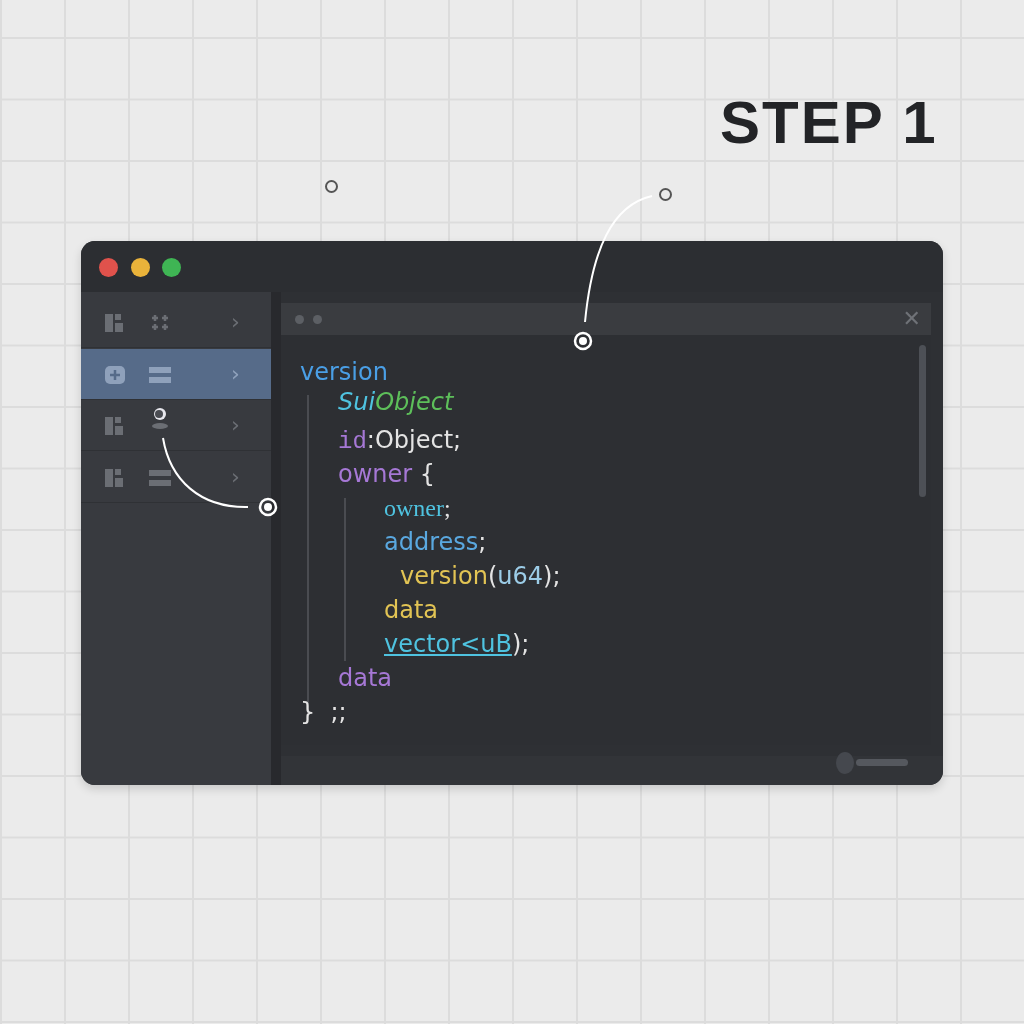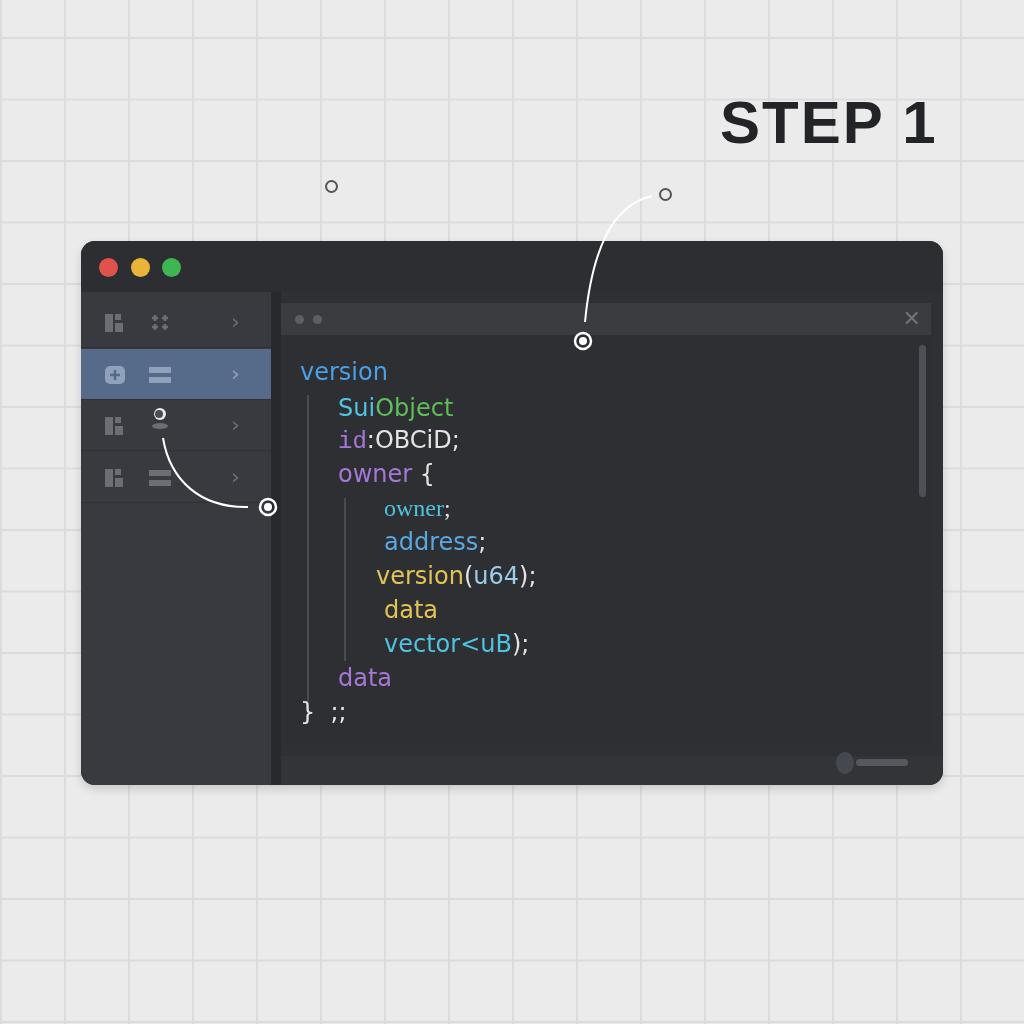--- a/index.html
+++ b/index.html
@@ -127,28 +127,28 @@
       <div class="tab-dot" style="left:14px;"></div>
       <div class="tab-dot" style="left:32px;"></div>
       <span class="close-x">✕</span>
     </div>
 
     <div class="guide" style="left:26px;top:92px;height:318px;"></div>
     <div class="guide" style="left:63px;top:195px;height:163px;"></div>
 
     <div class="code" id="code">
         <div class="code-line" style="top: 0px; left: 0px;"><span style="color: rgb(74, 159, 230);">version</span></div>
-        <div class="code-line" style="top: 36px; left: 38px;"><span style="color: rgb(79, 195, 224);">Sui</span><span style="color: rgb(93, 191, 90);">Object</span></div>
-        <div class="code-line" style="top: 68px; left: 38px;"><span style="color: rgb(166, 120, 214); font-family: Liberation Mono, monospace;">id</span><span style="color: rgb(228, 228, 228);">:OBCiD;</span></div>
+        <div class="code-line" style="top: 30px; left: 38px; font-style: italic;"><span style="color: rgb(79, 195, 224);">Sui</span><span style="color: rgb(93, 191, 90);">Object</span></div>
+        <div class="code-line" style="top: 68px; left: 38px;"><span style="color: rgb(166, 120, 214); font-family: Liberation Mono, monospace;">id</span><span style="color: rgb(228, 228, 228);">:Object;</span></div>
         <div class="code-line" style="top: 102px; left: 38px;"><span style="color: rgb(166, 120, 214);">owner</span><span style="color: rgb(228, 228, 228);"> {</span></div>
         <div class="code-line" style="top: 136px; left: 84px; font-family: Liberation Serif, serif;"><span style="color: rgb(79, 195, 224);">owner</span><span style="color: rgb(228, 228, 228);">;</span></div>
         <div class="code-line" style="top: 170px; left: 84px;"><span style="color: rgb(90, 168, 224);">address</span><span style="color: rgb(228, 228, 228);">;</span></div>
-        <div class="code-line" style="top: 204px; left: 76px;"><span style="color: rgb(226, 196, 84);">version</span><span style="color: rgb(228, 228, 228);">(</span><span style="color: rgb(156, 205, 232);">u64</span><span style="color: rgb(228, 228, 228);">);</span></div>
+        <div class="code-line" style="top: 204px; left: 100px;"><span style="color: rgb(226, 196, 84);">version</span><span style="color: rgb(228, 228, 228);">(</span><span style="color: rgb(156, 205, 232);">u64</span><span style="color: rgb(228, 228, 228);">);</span></div>
         <div class="code-line" style="top: 238px; left: 84px;"><span style="color: rgb(226, 196, 84);">data</span></div>
-        <div class="code-line" style="top: 272px; left: 84px;"><span style="color: rgb(79, 195, 224);">vector&lt;uB</span><span style="color: rgb(228, 228, 228);">);</span></div>
+        <div class="code-line" style="top: 272px; left: 84px;"><span style="color: rgb(79, 195, 224); text-decoration: underline;">vector&lt;uB</span><span style="color: rgb(228, 228, 228);">);</span></div>
         <div class="code-line" style="top: 306px; left: 38px;"><span style="color: rgb(166, 120, 214);">data</span></div>
         <div class="code-line" style="top: 340px; left: 0px;"><span style="color: rgb(228, 228, 228);">}  ;;</span></div>
       </div>
     <div class="scroll-v"></div>
   </div>
 
   <div class="bottombar"></div>
   <div class="slider-track" style="left:775px;"></div>
   <div class="slider-knob"></div>
 </div>

